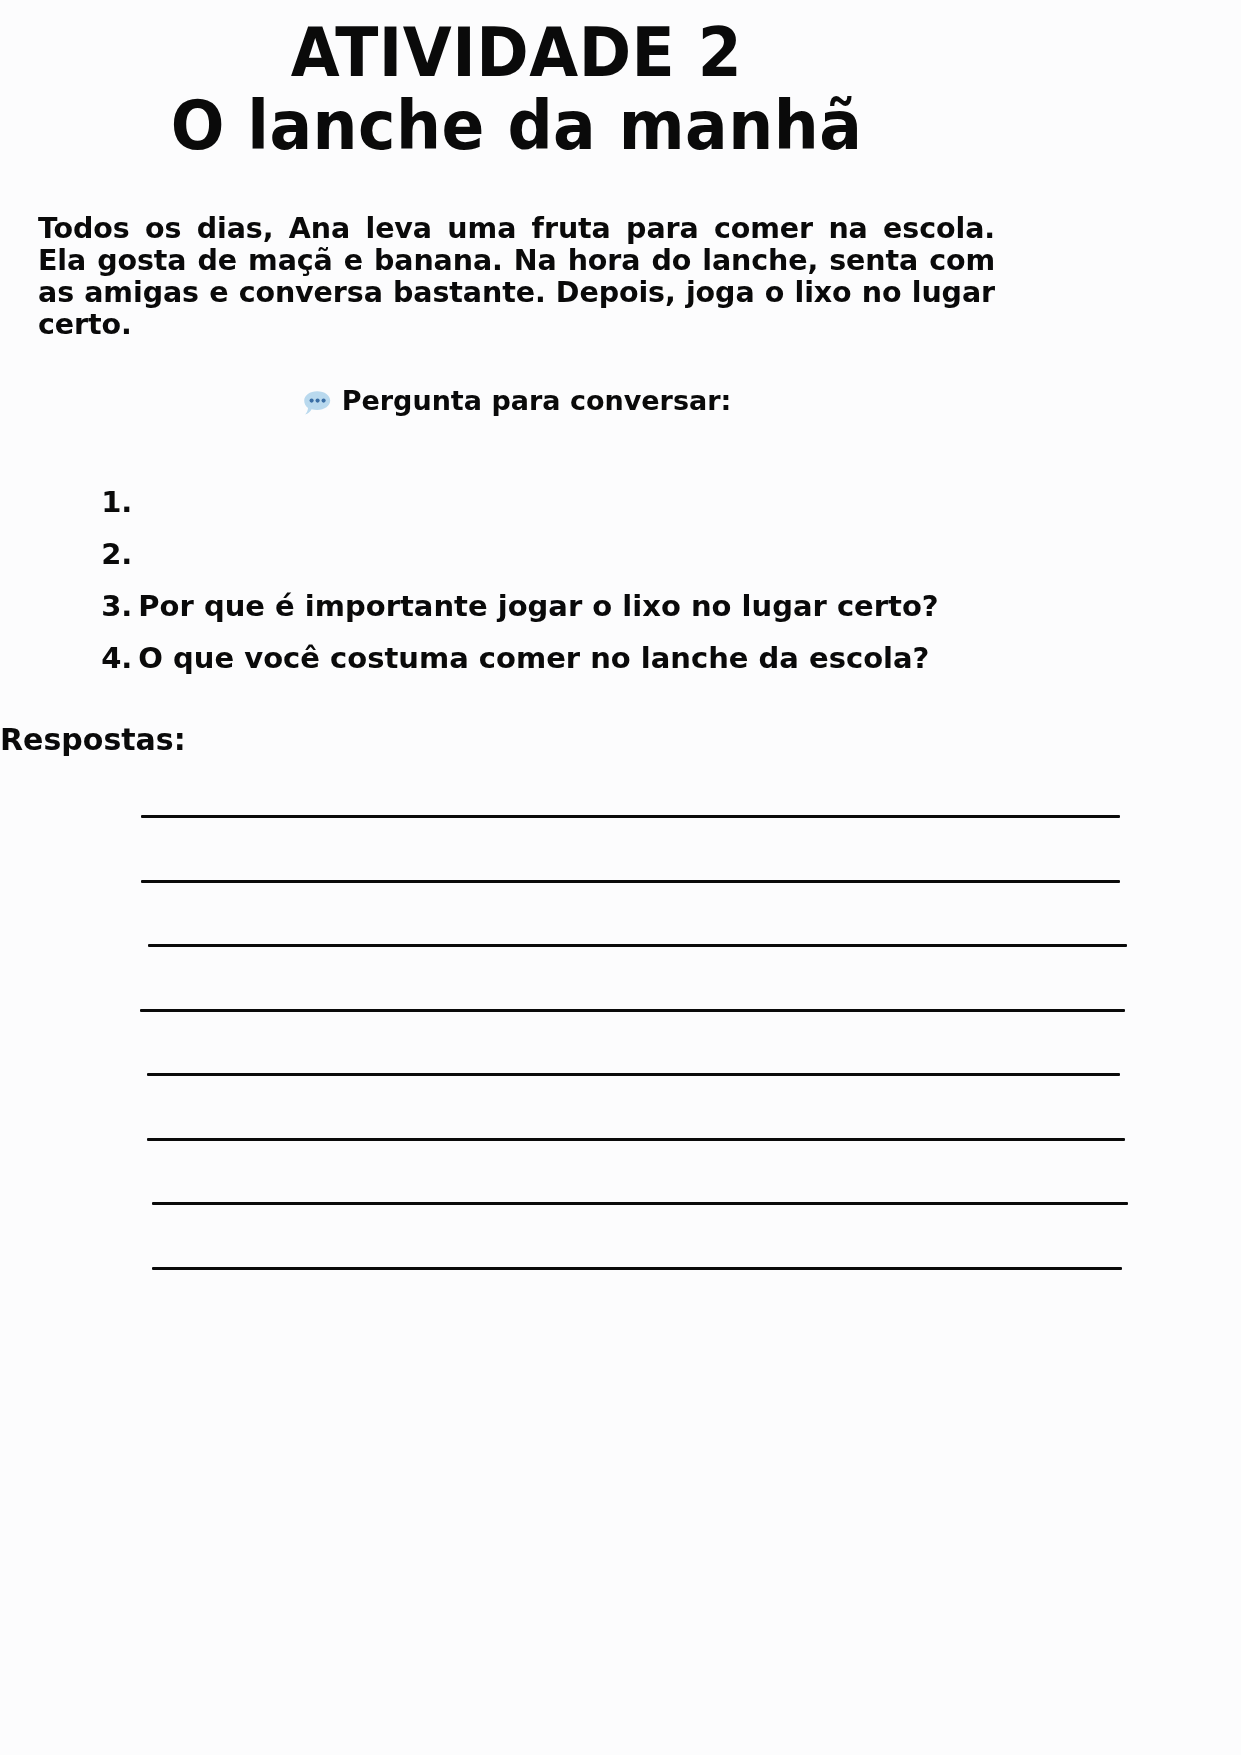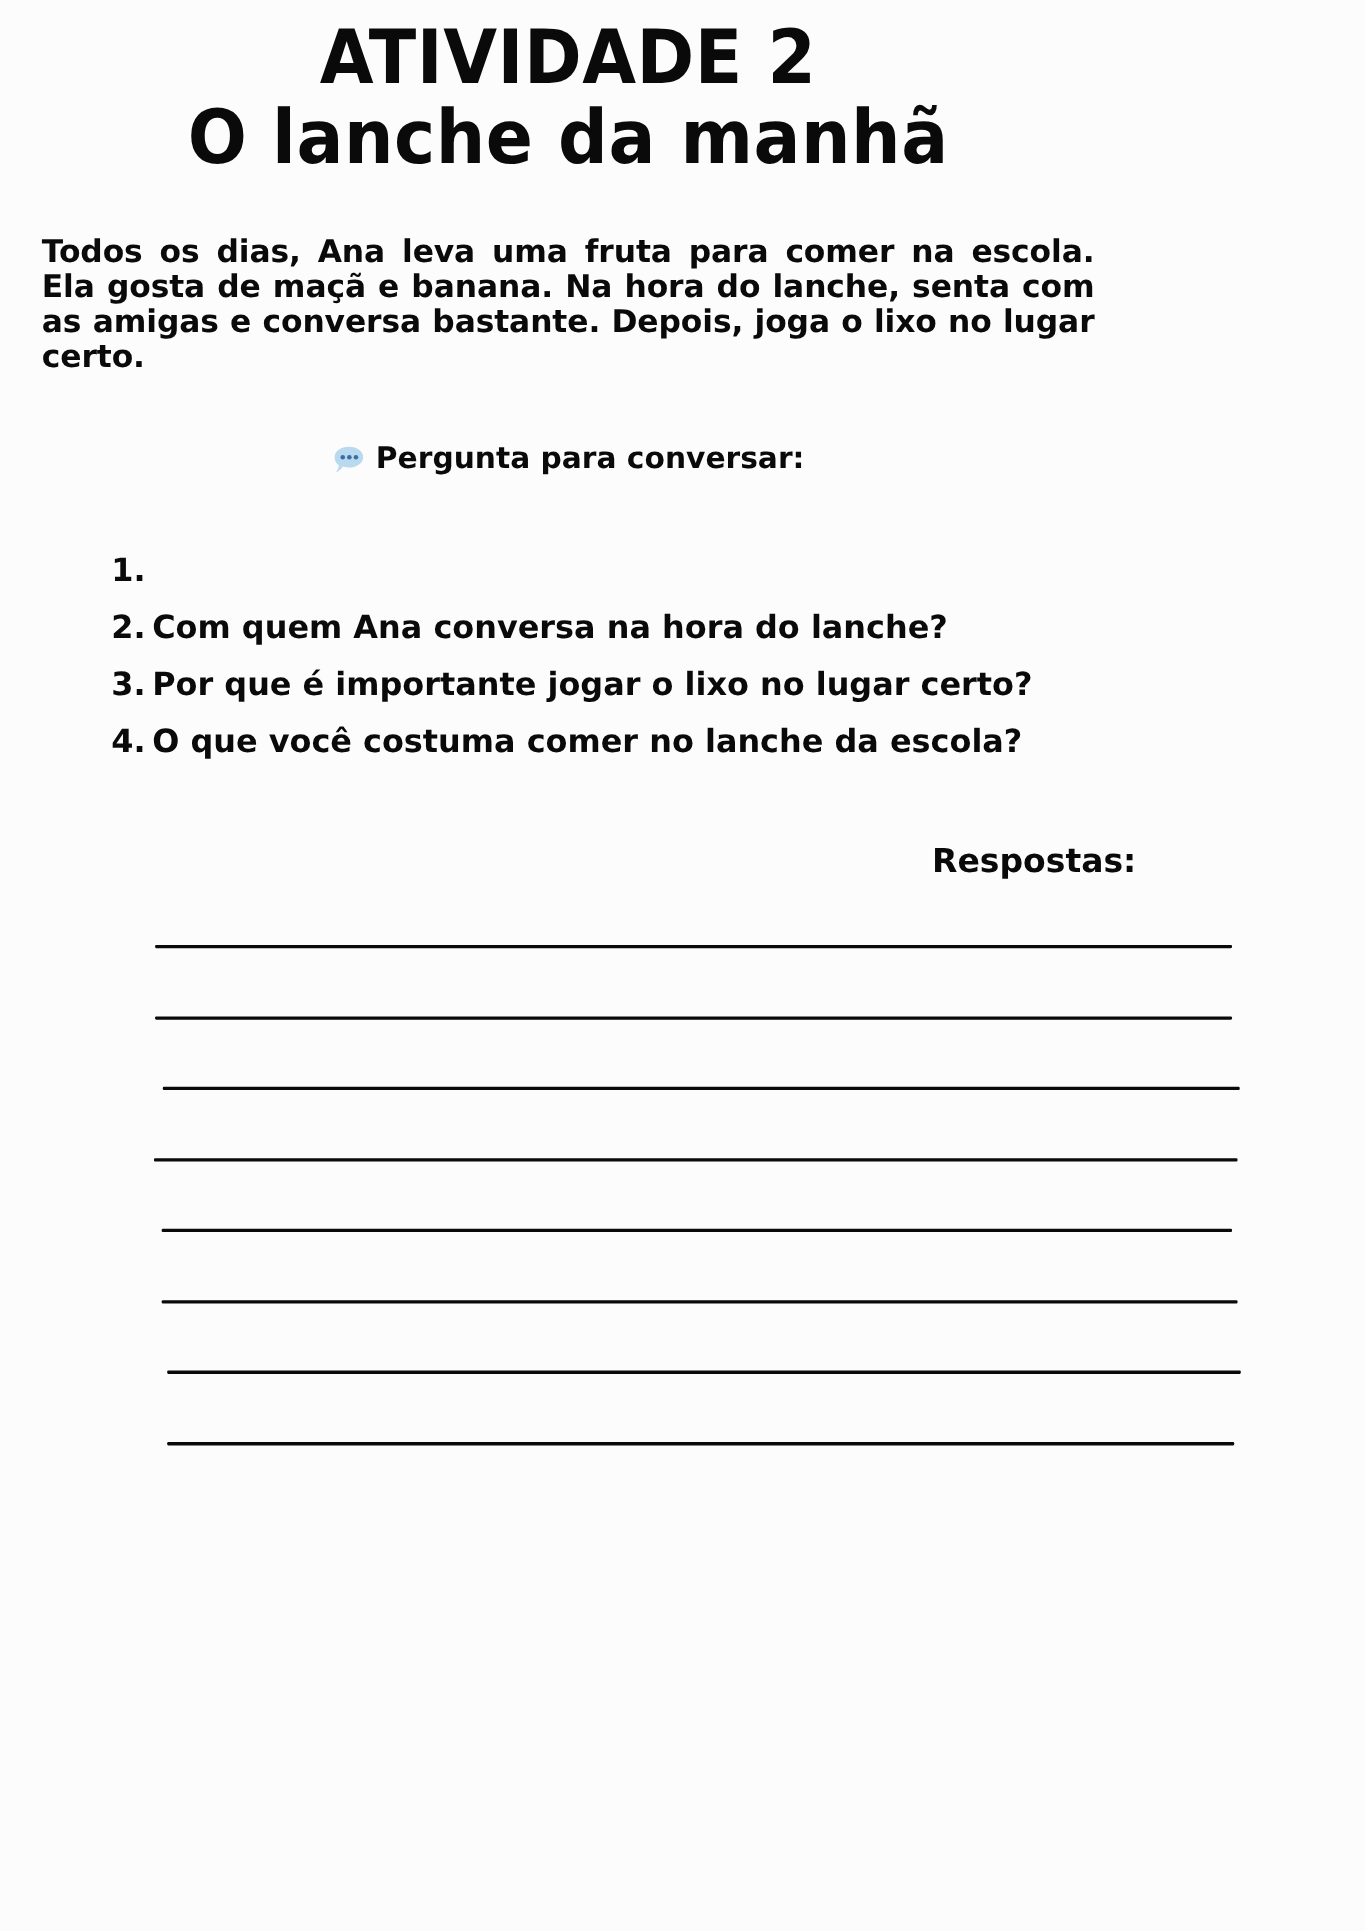--- a/index.html
+++ b/index.html
@@ -55,21 +55,21 @@
     text-justify: inter-word;
     font-size: 28.5px;
     font-weight: 700;
     line-height: 32px;
     color: #0a0a0a;
     letter-spacing: -0.1px;
   }
 
   
   .section-heading {
-    margin-top: 60px;
+    margin-top: 44px;
     text-align: center;
     font-size: 27px;
     font-weight: 700;
     color: #0a0a0a;
     line-height: 1.2;
     white-space: nowrap;
   }
   .balloon-icon {
     display: inline-block;
     vertical-align: -7px;
@@ -99,22 +99,22 @@
   }
   .q-num {
     display: inline-block;
     min-width: 38px;
     text-align: right;
     margin-right: 6px;
   }
 
   
   .answers-heading {
-    margin-top: 66px;
-    text-align: right;
+    margin-top: 38px;
+    text-align: left;
     font-size: 30px;
     font-weight: 700;
     color: #0a0a0a;
   }
 
   
   .answer-lines {
     position: relative;
     margin-top: 30px;
     height: 520px;
@@ -149,21 +149,20 @@
     </span><span>Pergunta para conversar:</span>
   </div>
 
   <div class="questions-wrap">
     <ol class="questions" id="questions-list">
         <li class="question-item">
           <span class="q-num">1.</span>
         </li>
         <li class="question-item">
           <span class="q-num">2.</span>
-          <span class="q-text">Com quem Ana conversa na hora do lanche?</span>
         </li>
         <li class="question-item">
           <span class="q-num">3.</span>
           <span class="q-text">Por que é importante jogar o lixo no lugar certo?</span>
         </li>
         <li class="question-item">
           <span class="q-num">4.</span>
           <span class="q-text">O que você costuma comer no lanche da escola?</span>
         </li>
       </ol>

